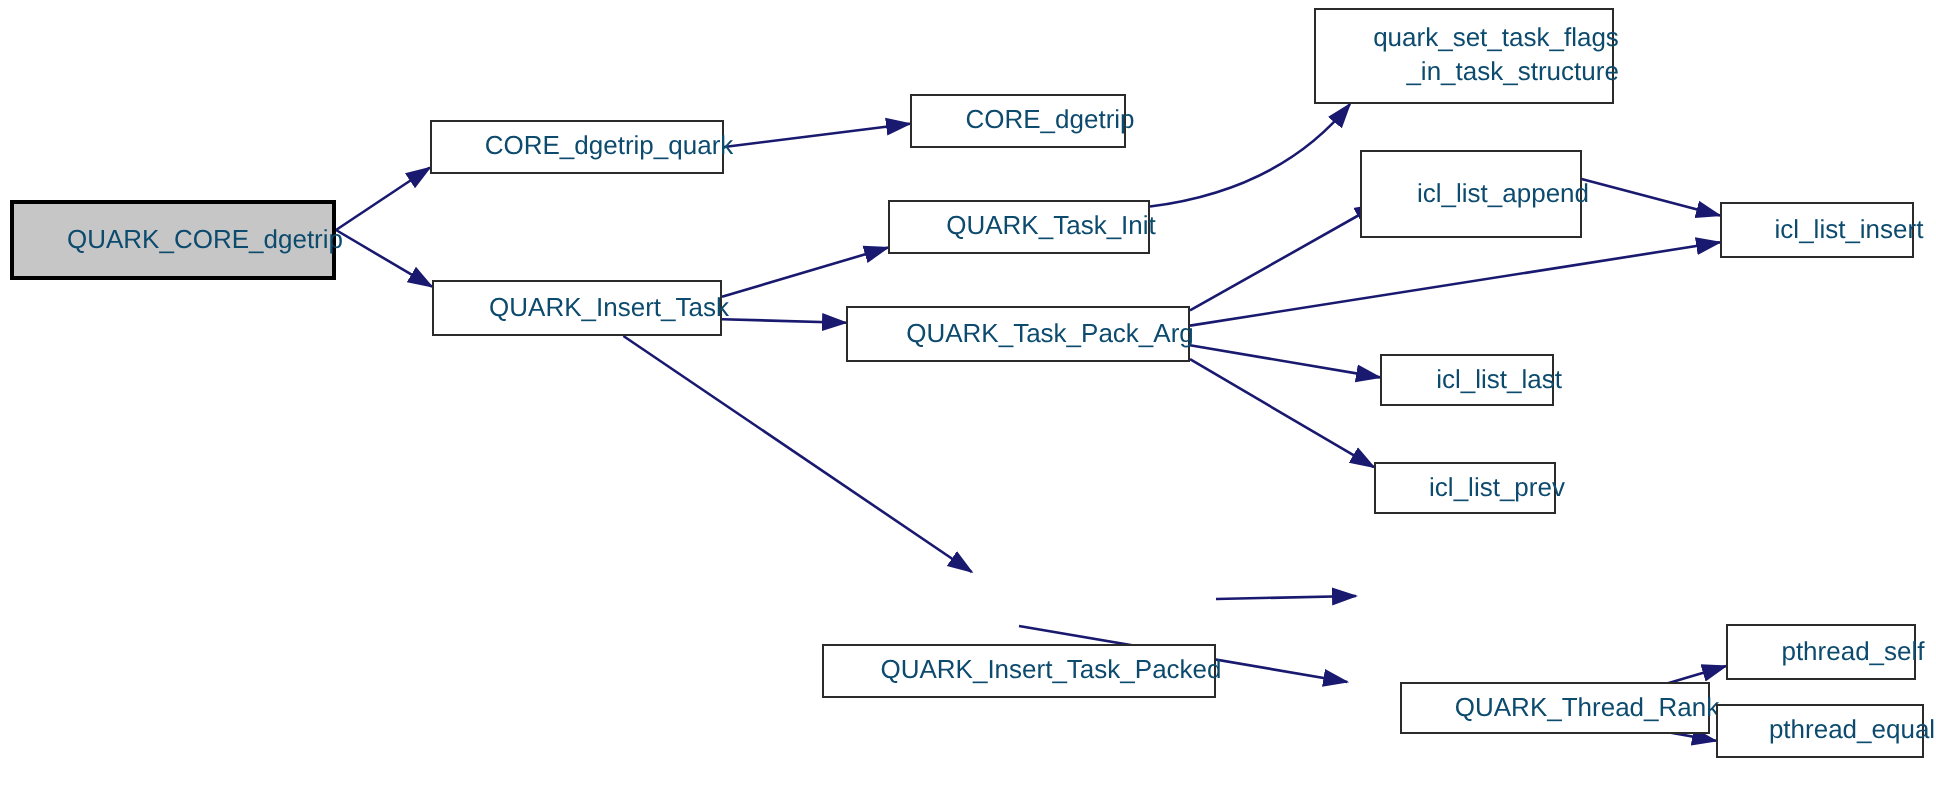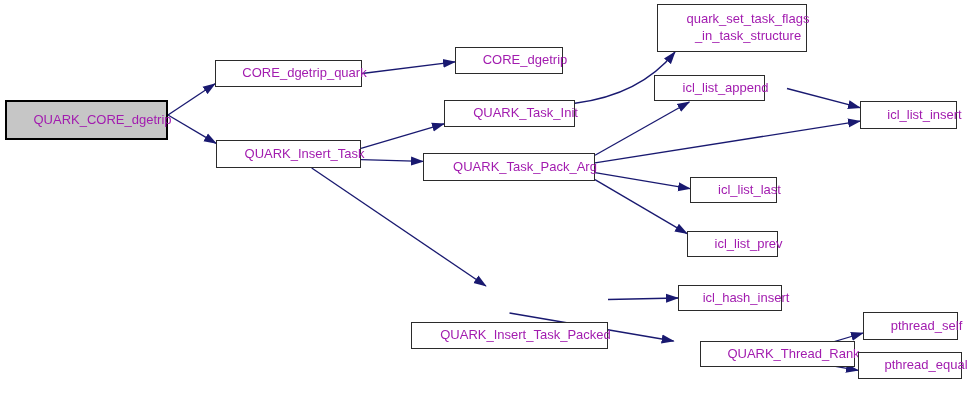--- a/index.html
+++ b/index.html
@@ -18,24 +18,24 @@
     display: block;
   }
   .node {
     position: absolute;
     box-sizing: border-box;
     background: #ffffff;
     border: 1px solid #2b2b2b;
     display: flex;
     align-items: center;
     justify-content: center;
-    text-align: center;
+    text-align: right;
     font-size: 13px;
     line-height: 1.3;
-    color: #a21caf;
+    color: #0c4a6e;
     white-space: pre-line;
     cursor: pointer;
     padding-left: 32px;
   }
   .node.root {
     background: #c6c6c6;
     border: 2px solid #000000;
     cursor: default;
   }
 </style>
@@ -67,22 +67,21 @@
       <path d="M 810 361.8 L 858 370.4" fill="none" stroke="#191970" stroke-width="1.3" marker-end="url(#arrowhead)"></path>
     </svg>
     <div class="node root" style="left: 5px; top: 100px; width: 163px; height: 40px;">QUARK_CORE_dgetrip</div>
     <div class="node" style="left: 215px; top: 60px; width: 147px; height: 27px;">CORE_dgetrip_quark</div>
     <div class="node" style="left: 216px; top: 140px; width: 145px; height: 28px;">QUARK_Insert_Task</div>
     <div class="node" style="left: 455px; top: 47px; width: 108px; height: 27px;">CORE_dgetrip</div>
     <div class="node" style="left: 444px; top: 100px; width: 131px; height: 27px;">QUARK_Task_Init</div>
     <div class="node" style="left: 423px; top: 153px; width: 172px; height: 28px;">QUARK_Task_Pack_Arg</div>
     <div class="node" style="left: 657px; top: 4px; width: 150px; height: 48px;">quark_set_task_flags
 _in_task_structure</div>
-    <div class="node" style="left: 654px; top: 75px; width: 111px; height: 26px;">icl_list_append</div>
+    <div class="node" style="left: 680px; top: 75px; width: 111px; height: 44px;">icl_list_append</div>
     <div class="node" style="left: 860px; top: 101px; width: 97px; height: 28px;">icl_list_insert</div>
     <div class="node" style="left: 690px; top: 177px; width: 87px; height: 26px;">icl_list_last</div>
     <div class="node" style="left: 687px; top: 231px; width: 91px; height: 26px;">icl_list_prev</div>
     <div class="node" style="left: 411px; top: 286px; width: 197px; height: 27px; margin-top: 36px;">QUARK_Insert_Task_Packed</div>
-    <div class="node" style="left: 678px; top: 285px; width: 104px; height: 26px;">icl_hash_insert</div>
     <div class="node" style="left: 655px; top: 341px; width: 155px; height: 26px; margin-left: 45px;">QUARK_Thread_Rank</div>
     <div class="node" style="left: 863px; top: 312px; width: 95px; height: 28px;">pthread_self</div>
     <div class="node" style="left: 858px; top: 352px; width: 104px; height: 27px;">pthread_equal</div>
   </div>
 
 </body></html>

